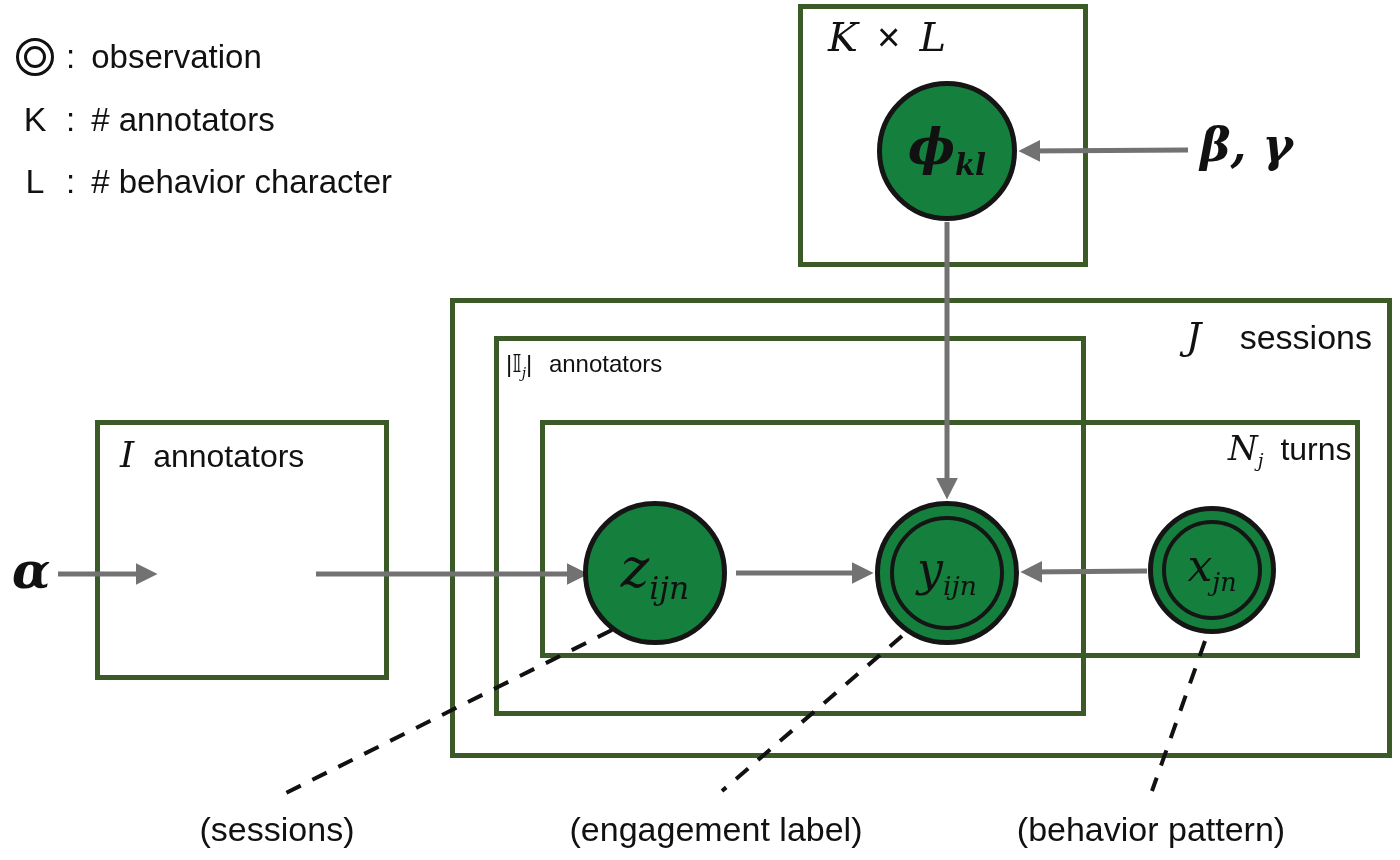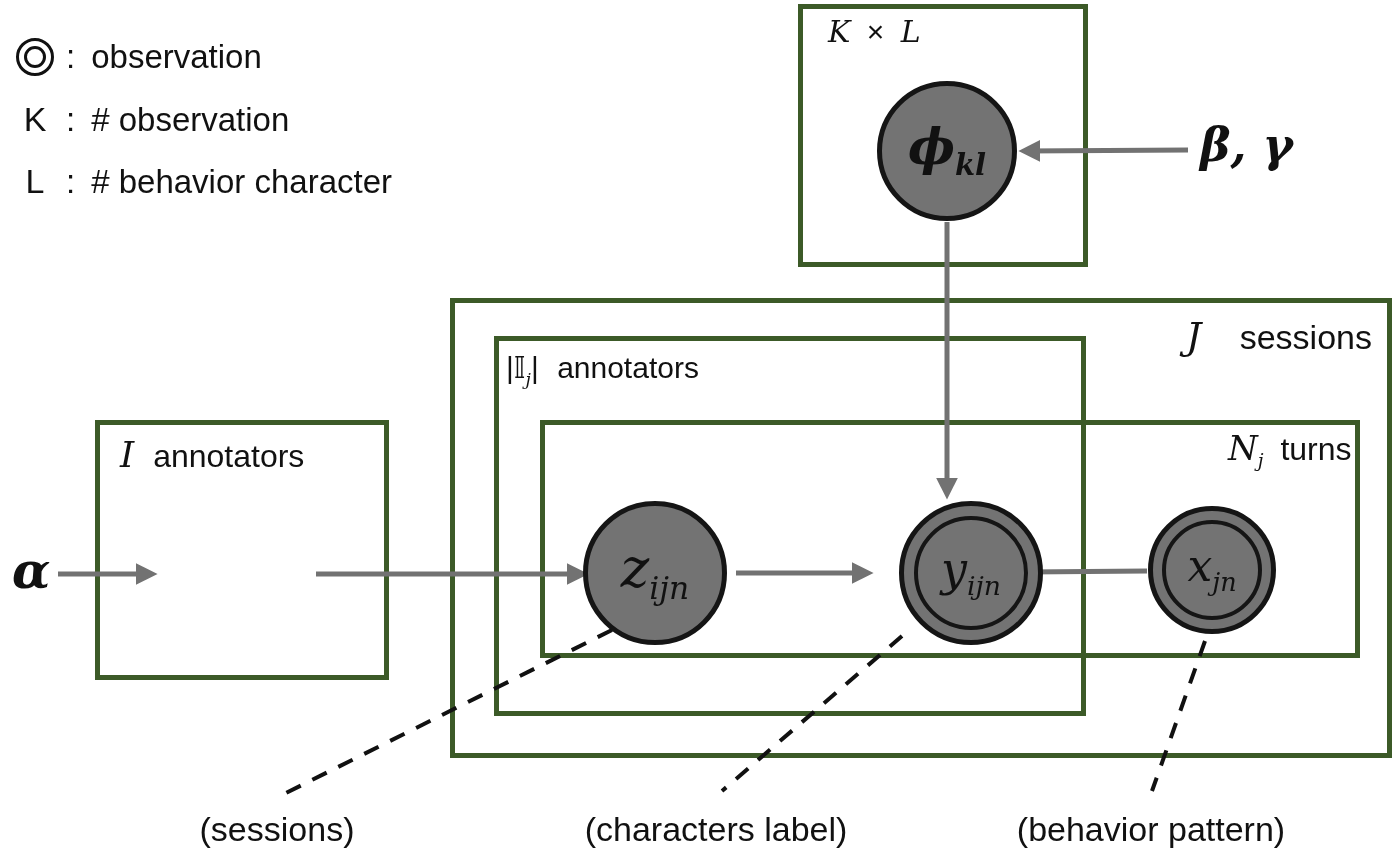--- a/index.html
+++ b/index.html
@@ -13,21 +13,21 @@
   
   .plate { position:absolute; border:5px solid var(--plate-border,#3c5a28); z-index:1; }
   .plate-label { position:absolute; white-space:nowrap; z-index:4; }
   .mvar { font-family:"DejaVu Serif","Liberation Serif",serif; font-style:italic; }
   .bb   { font-family:"DejaVu Sans","DejaVu Serif",sans-serif; font-style:normal; }
   .plain{ font-style:normal; }
 
   
   .node {
     position:absolute; border:5px solid var(--node-border,#151515); border-radius:50%;
-    background:#737373; display:flex; align-items:center; justify-content:center; z-index:3;
+    background:#15803d; display:flex; align-items:center; justify-content:center; z-index:3;
   }
   .inner-ring { position:absolute; border:4px solid var(--node-border,#151515); border-radius:50%; }
   .node-label { font-family:"DejaVu Serif","Liberation Serif",serif; font-style:italic; white-space:nowrap; position:relative; line-height:1; }
   sub { font-size:58%; line-height:1; }
 
   
   #edges { position:absolute; left:0; top:0; z-index:2; pointer-events:none; }
   .edge { stroke:var(--arrow,#727272); stroke-width:5; fill:none; }
   .arrowhead { fill:var(--arrow,#727272); }
   .dash-line { stroke:var(--dash,#111111); stroke-width:4; fill:none; stroke-dasharray:16 13; }
@@ -52,46 +52,46 @@
   <div class="legend-row" style="top:38px;">
     <span class="legend-sym">
         <span class="obs-icon"></span>
       </span>
     <span class="legend-colon">:</span>
     <span>observation</span>
   </div>
   <div class="legend-row" style="top:100px;">
     <span class="legend-sym">K</span>
     <span class="legend-colon">:</span>
-    <span># observation</span>
+    <span># annotators</span>
   </div>
   <div class="legend-row" style="top:162px;">
     <span class="legend-sym">L</span>
     <span class="legend-colon">:</span>
     <span># behavior character</span>
   </div>
 
   <div class="plate" style="left:798px; top:4px; width:290px; height:263px;"></div>
   <div class="plate" style="left:450px; top:298px; width:942px; height:460px;"></div>
   <div class="plate" style="left:494px; top:336px; width:592px; height:380px;"></div>
   <div class="plate" style="left:540px; top:420px; width:820px; height:238px;"></div>
   <div class="plate" style="left:95px; top:420px; width:294px; height:260px;"></div>
 
-  <div class="plate-label" style="left:828px; top:14px; font-size:30px;">
+  <div class="plate-label" style="left:828px; top:14px; font-size:40px;">
     <span class="mvar">K</span>
     <span class="plain" style="margin:0 8px;">×</span>
     <span class="mvar">L</span>
   </div>
 
   <div class="plate-label" style="left:1186px; top:314px; font-size:34px;">
     <span class="mvar" style="font-size:38px;">J</span>
     <span class="plain" style="margin-left:29px;">sessions</span>
   </div>
 
-  <div class="plate-label" style="left:506px; top:350px; font-size:30px;">
+  <div class="plate-label" style="left:506px; top:350px; font-size:24px;">
     <span class="plain">|</span><span class="bb">𝕀</span><sub class="mvar">j</sub><span class="plain">|</span>
     <span class="plain" style="margin-left:10px;">annotators</span>
   </div>
 
   <div class="plate-label" style="left:1192px; top:428px; font-size:32px;margin-left:36px;">
     <span class="mvar" style="font-size:34px;">N</span><sub class="mvar">j</sub>
     <span class="plain" style="margin-left:8px;">turns</span>
   </div>
 
   <div class="plate-label" style="left:120px; top:434px; font-size:32px;">
@@ -123,34 +123,34 @@
     </span>
   </div>
 
 
   <div class="node" style="left:583px; top:501px; width:144px; height:144px;">
     <span class="node-label" style="font-size:54px;">
       <span>z</span><sub>ijn</sub>
     </span>
   </div>
 
-  <div class="node" style="left:899px; top:501px; width:144px; height:144px;">
+  <div class="node" style="left:875px; top:501px; width:144px; height:144px;">
     <span class="inner-ring" style="inset:10px;"></span>
     <span class="node-label" style="font-size:46px;">
       <span>y</span><sub>ijn</sub>
     </span>
   </div>
 
   <div class="node" style="left:1148px; top:506px; width:128px; height:128px;">
     <span class="inner-ring" style="inset:9px;"></span>
     <span class="node-label" style="font-size:44px;">
       <span>x</span><sub>jn</sub>
     </span>
   </div>
 
   <div class="const-label" style="left:12px; top:546px; font-size:50px;">α</div>
   <div class="const-label" style="left:1200px; top:122px; font-size:46px;">β, γ</div>
 
   <div class="caption" style="left:277px; top:810px;">(sessions)</div>
-  <div class="caption" style="left:716px; top:810px;">(characters label)</div>
+  <div class="caption" style="left:716px; top:810px;">(engagement label)</div>
   <div class="caption" style="left:1151px; top:810px;">(behavior pattern)</div>
 
 </div>
 
 </body></html>

